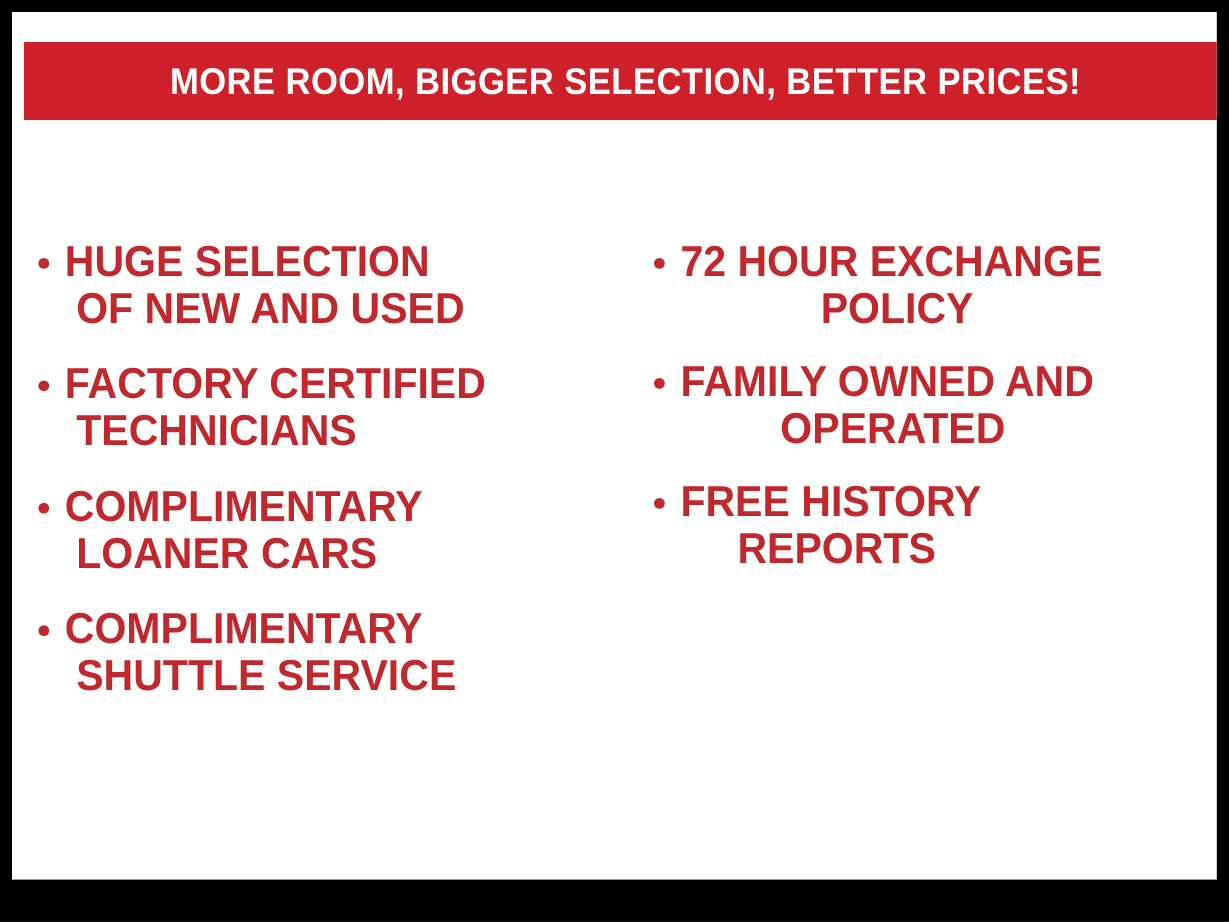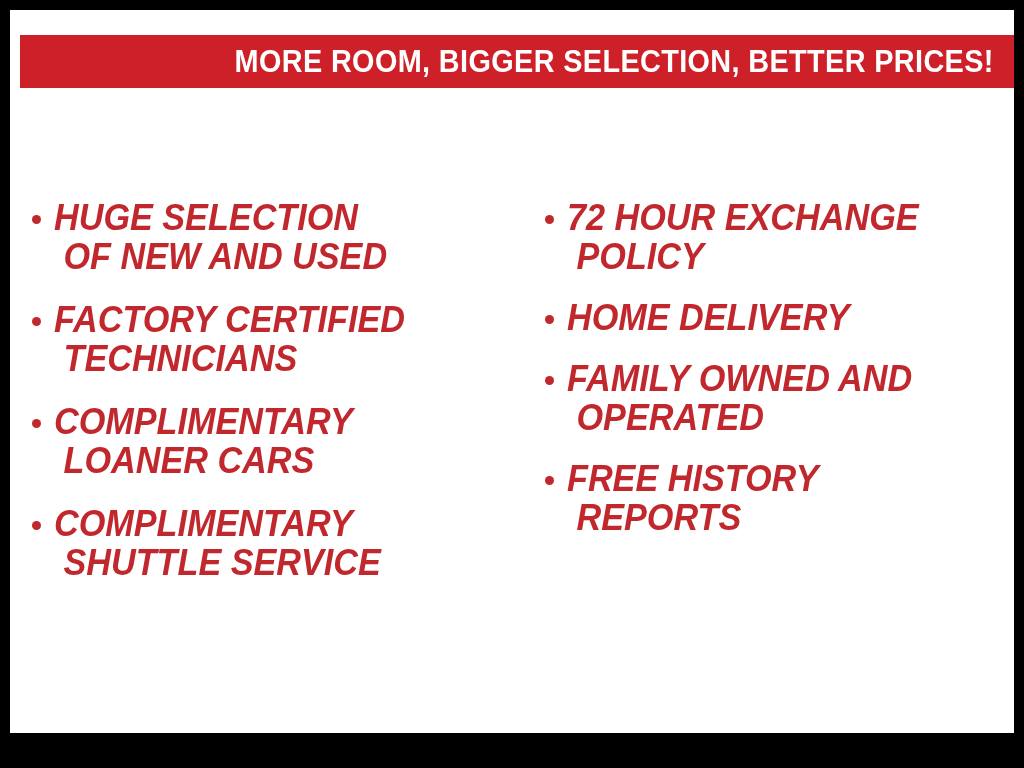--- a/index.html
+++ b/index.html
@@ -30,25 +30,25 @@
     background:#ffffff;
     overflow:hidden;
   }
 
   
   .banner {
     position:absolute;
     left:10px;
     top:25px;
     width:1002px;
-    height:53px;
+    height:65px;
     background:#CE2029;
     display:flex;
     align-items:center;
-    justify-content:flex-end;
+    justify-content:center;
   }
   .banner-text {
     color:#ffffff;
     font-family:"Liberation Sans Narrow","Liberation Sans", sans-serif;
     font-weight:bold;
     font-size:31px;
     letter-spacing:0.4px;
     line-height:1;
     white-space:nowrap;
     transform:scaleX(0.93);
@@ -85,24 +85,23 @@
     left:0;
     top:188px;
     width:1004px;
     height:520px;
     display:flex;
     align-items:flex-start;
   }
   .column {
     position:relative;
     height:100%;
-    font-style:italic;
   }
   .column.left  { width:512px; padding-left:22px; }
-  .column.right { width:492px; padding-left:23px; }
+  .column.right { width:492px; padding-left:23px;text-align:center; }
 
   .bullet-item {
     position:relative;
     display:flex;
     align-items:flex-start;
     margin-bottom:24px;
   }
   .column.right .bullet-item { margin-bottom:22px; }
 
   .dot {
@@ -182,26 +181,20 @@
       <div class="column right">
 
         <div class="bullet-item">
           <span class="dot"></span>
           <div class="bullet-text">
             <span>72 HOUR EXCHANGE</span>
             <span class="l2">POLICY</span>
           </div>
         </div>
 
-        <div class="bullet-item">
-          <span class="dot"></span>
-          <div class="bullet-text">
-            <span>HOME DELIVERY</span>
-          </div>
-        </div>
 
 
 
         <div class="bullet-item">
           <span class="dot"></span>
           <div class="bullet-text">
             <span>FAMILY OWNED AND</span>
             <span class="l2">OPERATED</span>
           </div>
         </div>

